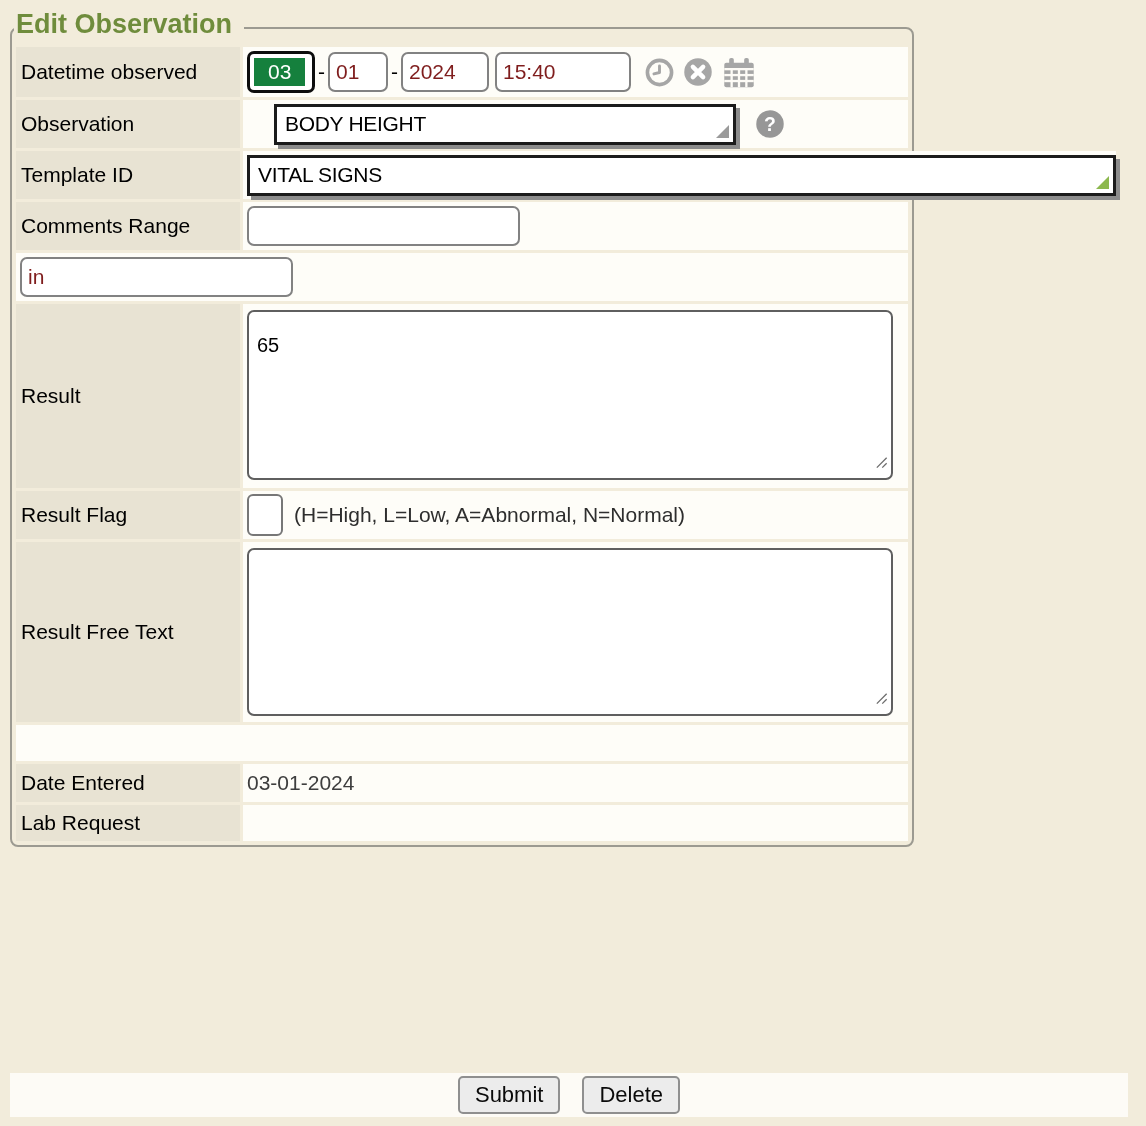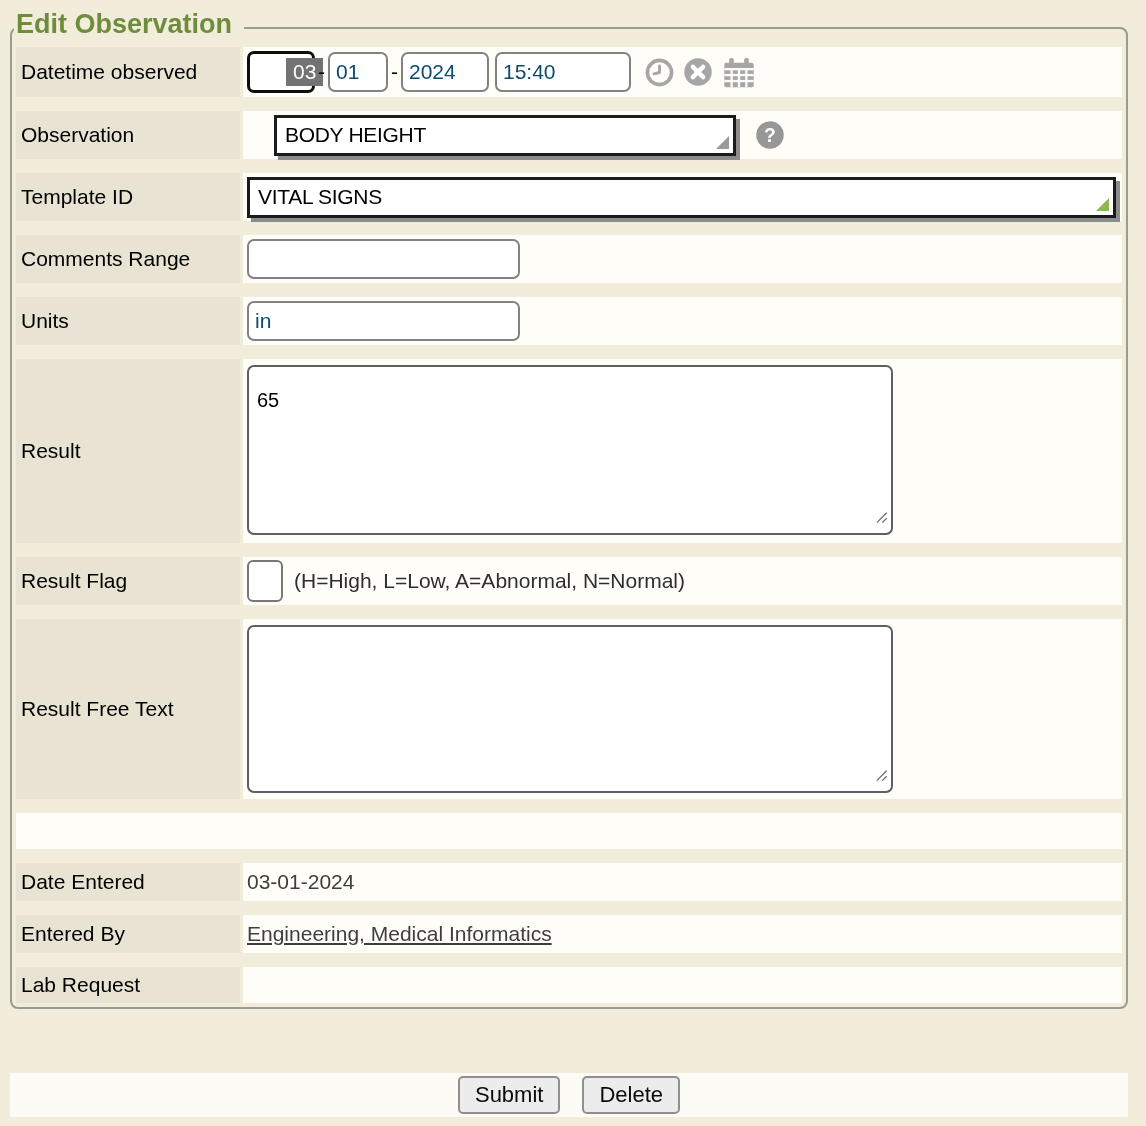--- a/index.html
+++ b/index.html
@@ -9,38 +9,38 @@
     font-family: "Liberation Sans", sans-serif;
     color: #000;
     position: relative;
     overflow: hidden;
   }
 
   
   .fieldset {
     position: absolute;
     left: 10px; top: 27px;
-    width: 1118px;
+    width: 904px;
     border: 2px solid #9c9a91;
     border-radius: 8px;
     padding: 18px 4px 4px 4px;
   }
   .legend {
     position: absolute;
     top: -21px; left: 2px;
     background: #f2ecdb;
     padding: 0 12px 0 2px;
     font-size: 27px;
     font-weight: bold;
     color: #6f8c3c;
     line-height: 32px;
   }
 
   
-  .rows { display: flex; flex-direction: column; gap: 14px; }
+  .rows { display: flex; flex-direction: column; gap: 3px; }
   .row { display: flex; gap: 3px; }
   .lbl {
     width: 224px; flex: 0 0 224px;
     background: #e8e3d3;
     display: flex; align-items: center;
     padding-left: 5px;
     font-size: 21px;
   }
   .val {
     flex: 1;
@@ -57,36 +57,36 @@
 
   
   .tin {
     height: 40px;
     border: 2px solid #828282;
     border-radius: 7px;
     font-family: "Liberation Sans", sans-serif;
     font-size: 21px;
     padding: 16px 6px;
     background: #fff;
-    color: #0c4a6e;
+    color: #7f1d1d;
   }
   .w60 { width: 60px; } .w88 { width: 88px; } .w136 { width: 136px; }
   .w273 { width: 273px; }
 
   
   .fake-input {
     width: 68px; height: 42px;
     border: 3px solid #0d0d0d;
     border-radius: 7px;
     background: #fff;
     display: flex; align-items: center;
     padding-left: 4px;
     font-size: 21px;
   }
-  .fake-input .sel { background: #737373; color: #fff; padding: 2px 7px; margin-left: 32px; }
+  .fake-input .sel { background: #15803d; color: #fff; padding: 2px 14px; }
 
   .dash { font-size: 21px; margin: 0 3px; }
   .sp6 { width: 6px; }
 
   
   .ac-wrap { position: relative; }
   .ac-input {
     height: 41px;
     border: 3px solid #1b1b1b;
     background: #fff;
@@ -233,21 +233,20 @@
     </div>
 
     <div class="row h48">
       <div class="lbl">Comments Range</div>
       <div class="val">
         <input class="tin w273" value="" style="">
       </div>
     </div>
 
     <div class="row h48">
-      <div class="lbl">Units</div>
       <div class="val">
         <input class="tin w273" value="in" style="">
       </div>
     </div>
 
     <div class="row h184">
       <div class="lbl">Result</div>
       <div class="val top">
         <span class="ta-wrap">
           <textarea class="ta" style="">65</textarea>
@@ -289,26 +288,20 @@
       </div>
     </div>
 
     <div class="row h38">
       <div class="lbl">Date Entered</div>
       <div class="val">
         <span class="static-text">03-01-2024</span>
       </div>
     </div>
 
-    <div class="row h38">
-      <div class="lbl">Entered By</div>
-      <div class="val">
-        <a href="#" class="plain-link">Engineering, Medical Informatics</a>
-      </div>
-    </div>
 
     <div class="row h36">
       <div class="lbl">Lab Request</div>
       <div class="val">
         <span class="static-text"></span>
       </div>
     </div>
 
   </div>
 </div>

